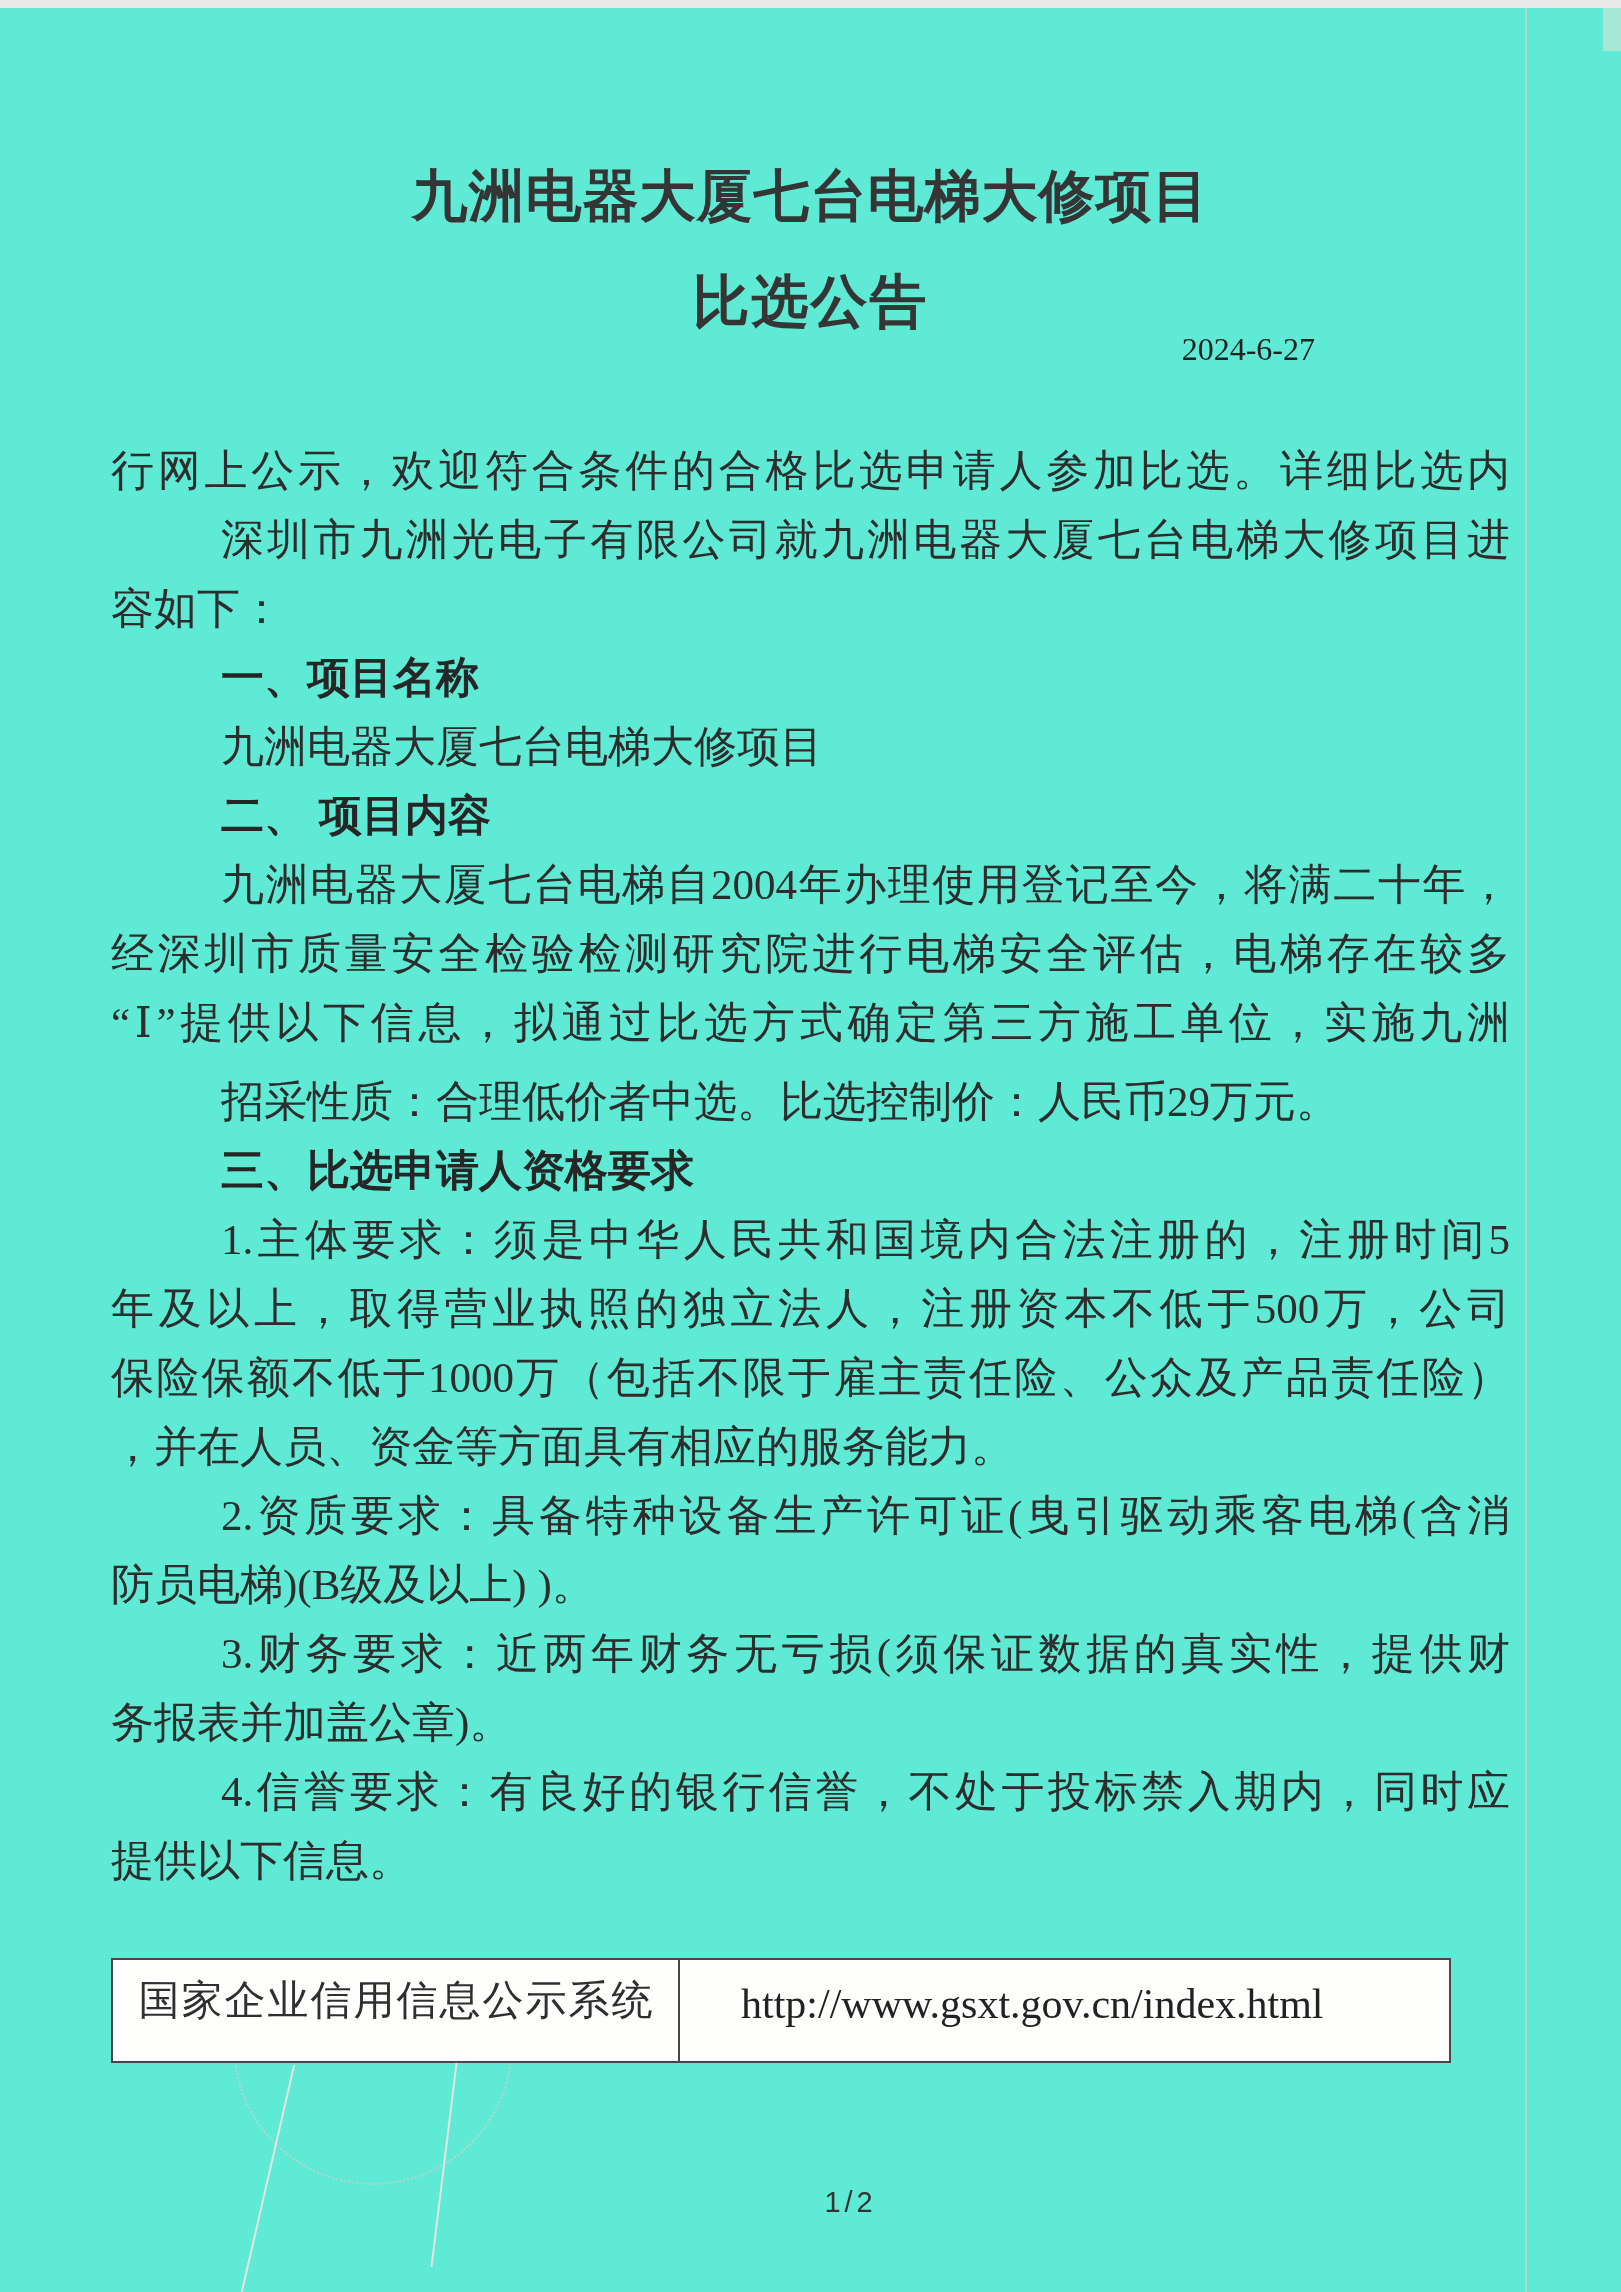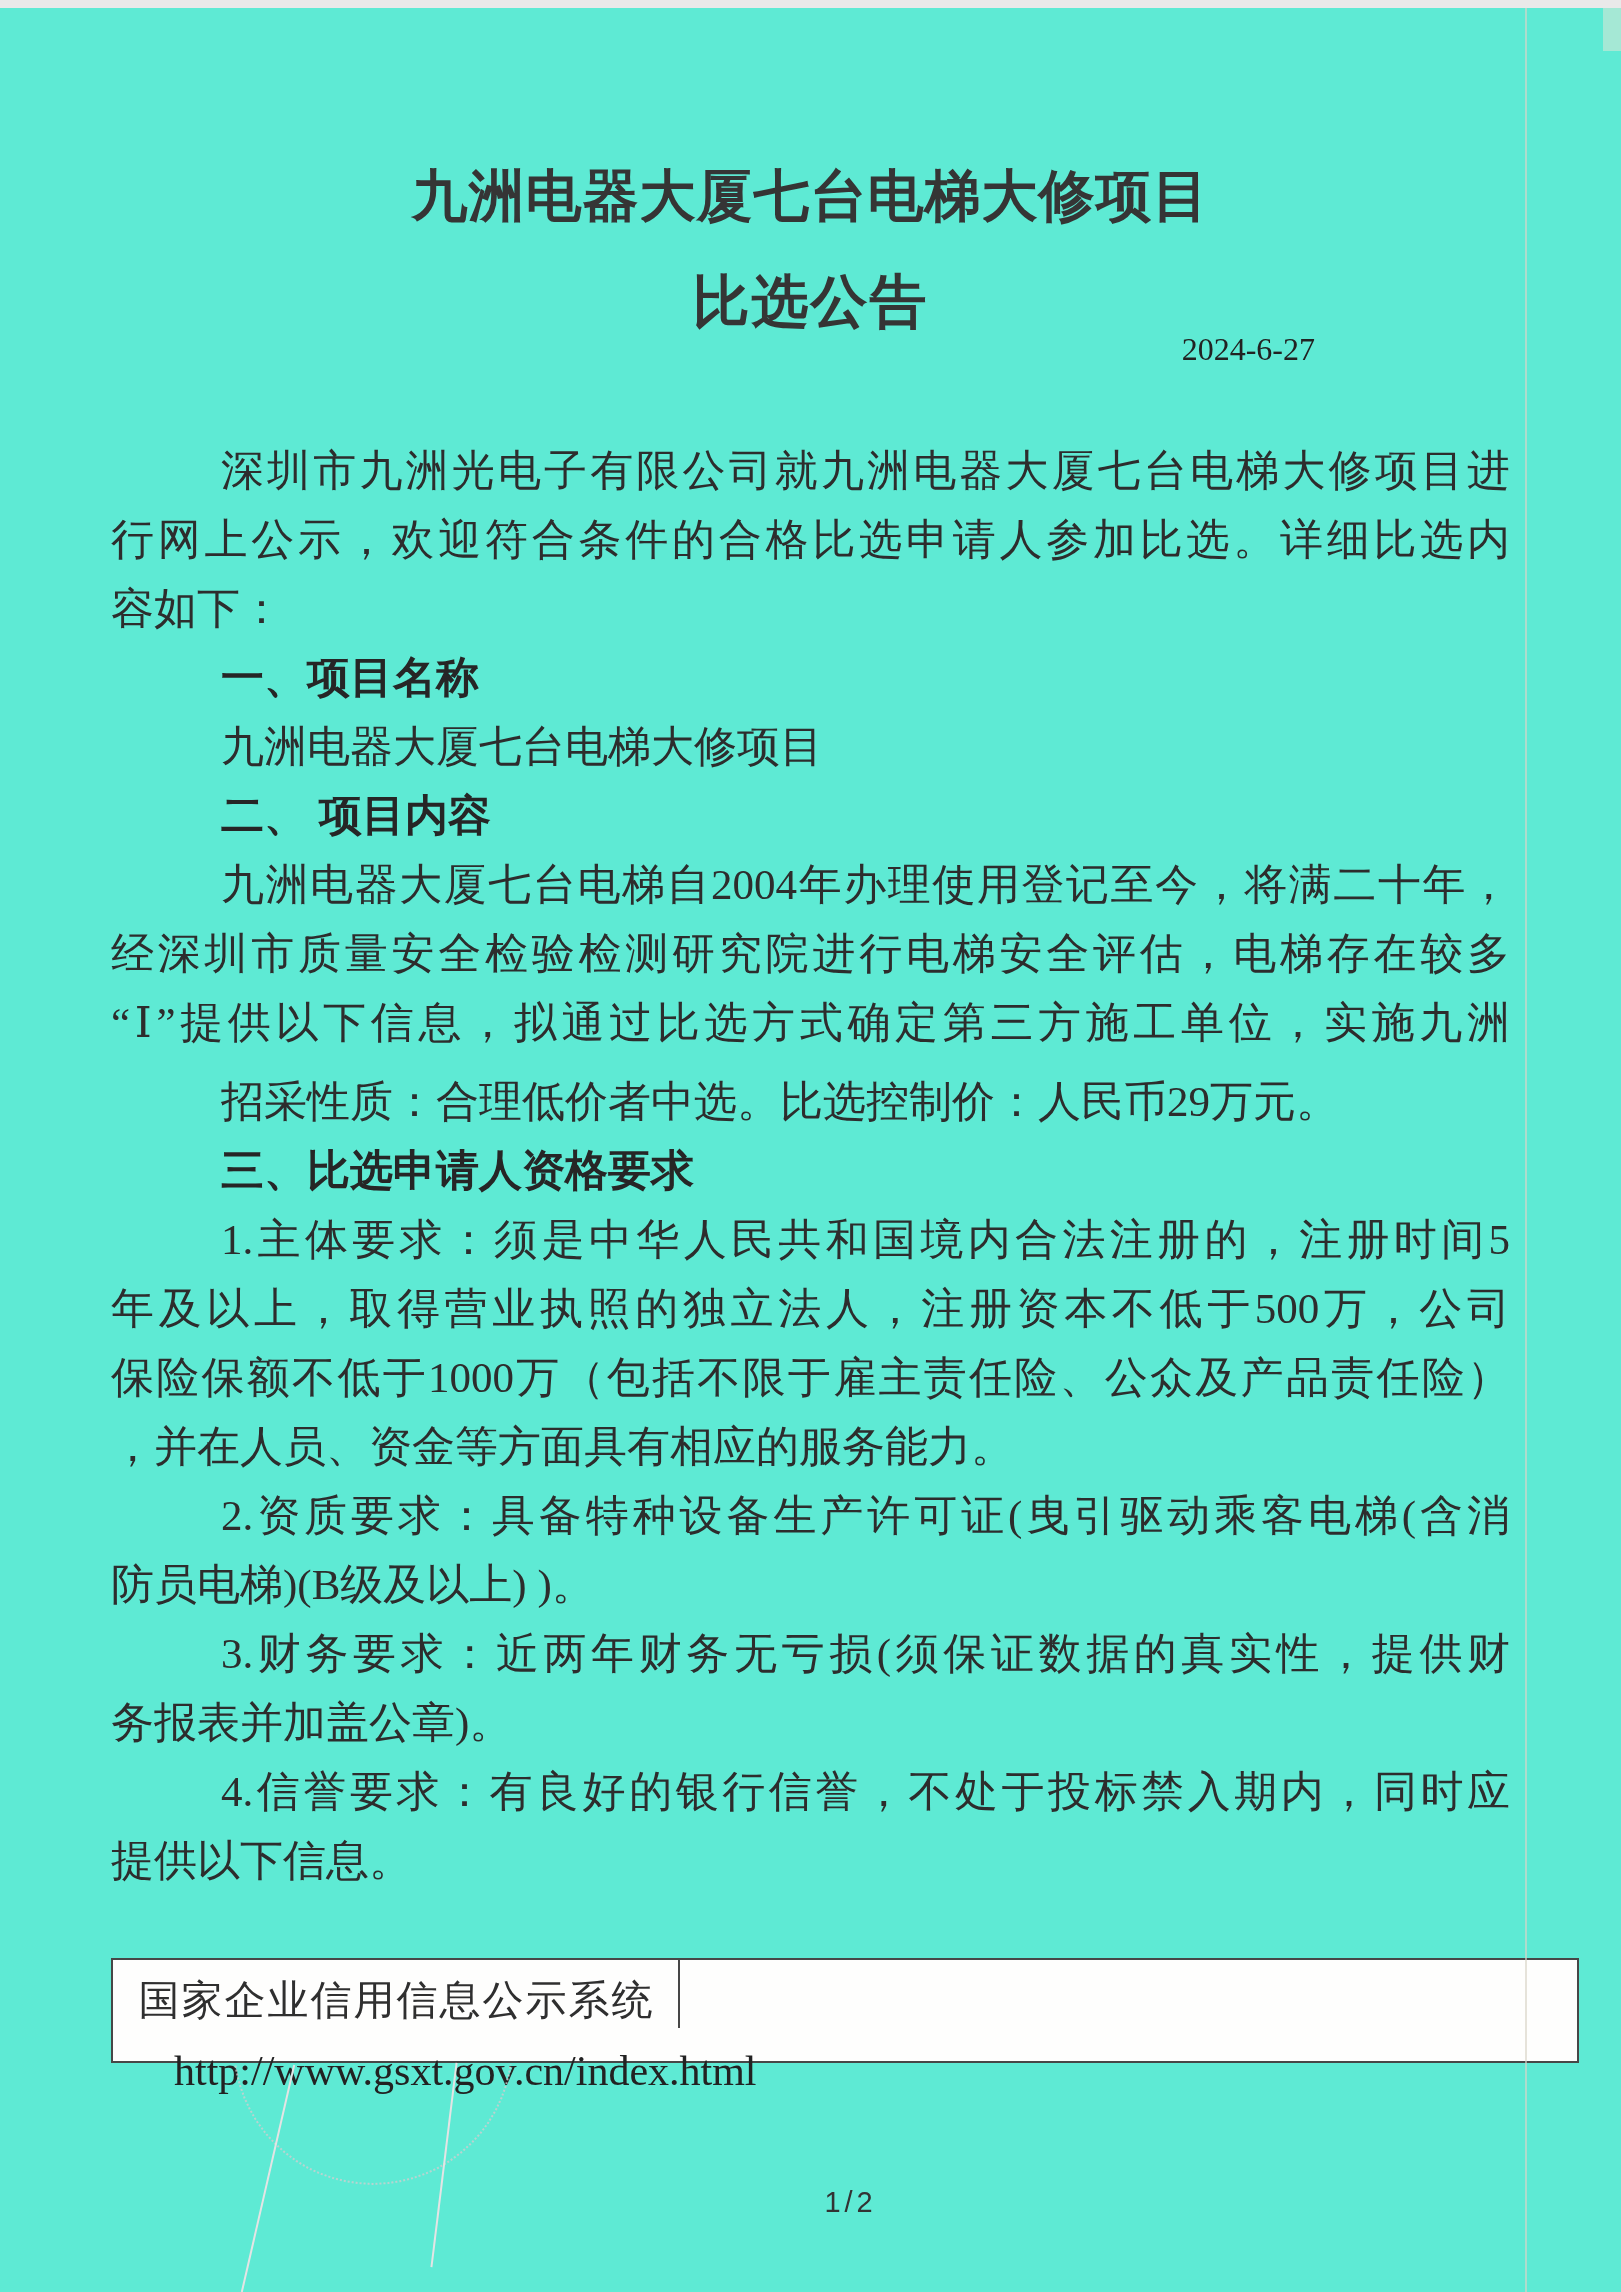--- a/index.html
+++ b/index.html
@@ -42,26 +42,25 @@
   .ln.j{white-space:normal;text-align:justify;text-align-last:justify;}
   .ln.ind{padding-left:110px;}
   .ln.hd{
     font-family:"Liberation Sans","DejaVu Sans",sans-serif;
     font-weight:700;color:#262626;
   }
   .ln.gap{margin-top:9.8px;}
   
   .info-table{
     position:absolute;top:1950px;left:111px;
-    width:1468px;height:105px;
+    width:1340px;height:105px;
     border:2px solid #474747;
     box-sizing:border-box;
     display:flex;
     background:#fefefd;
-    flex-direction:column;
   }
   .cell{box-sizing:border-box;}
   .cell.label{
     width:567px;
     border-right:2px solid #474747;
     padding:12.7px 0 0 25.5px;
     font-size:41px;color:#2f2f2f;
     letter-spacing:2px;
   }
   .cell.url{
@@ -105,22 +104,22 @@
 </head>
 <body>
 
 <div class="page">
 
   <div class="title t1">九洲电器大厦七台电梯大修项目</div>
   <div class="title t2">比选公告</div>
   <div class="date">2024-6-27</div>
 
   <div class="body">
+    <div class="ln j">行网上公示，欢迎符合条件的合格比选申请人参加比选。详细比选内</div>
     <div class="ln ind j">深圳市九洲光电子有限公司就九洲电器大厦七台电梯大修项目进</div>
-    <div class="ln j">行网上公示，欢迎符合条件的合格比选申请人参加比选。详细比选内</div>
     <div class="ln">容如下：</div>
     <div class="ln ind hd">一、项目名称</div>
     <div class="ln ind">九洲电器大厦七台电梯大修项目</div>
     <div class="ln ind hd">二、 项目内容</div>
     <div class="ln ind j">九洲电器大厦七台电梯自2004年办理使用登记至今，将满二十年，</div>
     <div class="ln j">经深圳市质量安全检验检测研究院进行电梯安全评估，电梯存在较多</div>
     <div class="ln j">“Ⅰ”提供以下信息，拟通过比选方式确定第三方施工单位，实施九洲</div>
     <div class="ln ind gap">招采性质：合理低价者中选。比选控制价：人民币29万元。</div>
     <div class="ln ind hd">三、比选申请人资格要求</div>
     <div class="ln ind j">1.主体要求：须是中华人民共和国境内合法注册的，注册时间5</div>

